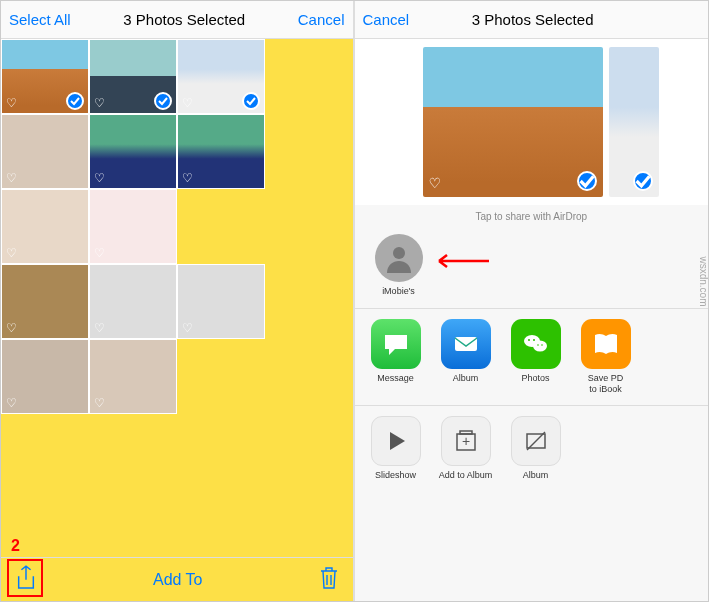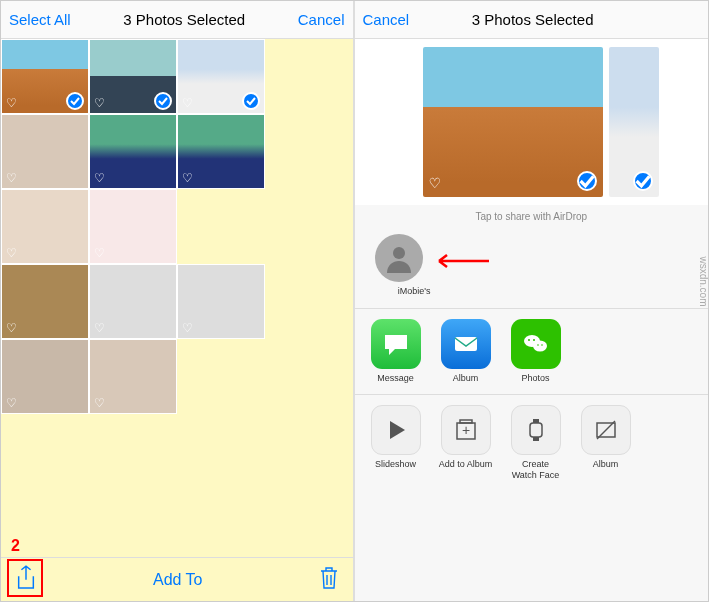--- a/index.html
+++ b/index.html
@@ -1,18 +1,18 @@
 <!DOCTYPE html>
 <html><head>
 <meta charset="utf-8">
 <style>
 *{box-sizing:border-box;margin:0;padding:0;font-family:-apple-system,Helvetica,Arial,sans-serif}
 body{background:#fff;width:709px;height:602px;overflow:hidden;position:relative}
 .container{display:flex;width:709px;height:602px;border:1px solid #ccc}
-.phone{background:#fef9c3;display:flex;flex-direction:column;position:relative}
+.phone{background:#fde047;display:flex;flex-direction:column;position:relative}
 .phone.left{width:354px;border-right:2px solid #ddd}
 .phone.right{width:354px;background:#f7f7f7}
 .navbar{height:38px;display:flex;align-items:center;justify-content:space-between;padding:0 8px;background:#fafafa;border-bottom:1px solid #ddd}
 .nav-btn{color:#007aff;font-size:15px;cursor:pointer}
 .nav-title{font-weight:400;font-size:15px;color:#000}
 .grid{display:flex;flex-wrap:wrap;width:100%}
 .thumb{width:88px;height:75px;position:relative;background:#888;border:1px solid #fff}
 .thumb .heart{position:absolute;left:4px;bottom:3px;color:#fff;font-size:12px}
 .thumb .check{position:absolute;right:4px;bottom:3px;width:18px;height:18px;border-radius:50%;background:#007aff;border:2px solid #fff;display:flex;align-items:center;justify-content:center}
 .thumb .check svg{width:10px;height:10px}
@@ -34,21 +34,21 @@
 .red-box{position:absolute;border:2px solid red}
 .anno{position:absolute;color:red;font-weight:bold;font-size:16px}
 .preview-row{display:flex;gap:6px;padding:8px 0 8px 68px;background:#fff}
 .preview{position:relative;border-radius:2px}
 .preview.big{width:180px;height:150px}
 .preview.side{width:50px;height:150px}
 .preview .heart{position:absolute;left:6px;bottom:6px;color:#fff;font-size:14px}
 .preview .check{position:absolute;right:6px;bottom:6px;width:20px;height:20px;border-radius:50%;background:#007aff;border:2px solid #fff;display:flex;align-items:center;justify-content:center}
 .airdrop-hint{text-align:center;font-size:10px;color:#888;padding:6px 0;background:#f7f7f7}
 .airdrop-row{display:flex;padding:6px 12px 12px;background:#f7f7f7;border-bottom:1px solid #ddd}
-.contact{width:64px;text-align:right}
+.contact{width:64px;text-align:center}
 .avatar{width:48px;height:48px;border-radius:50%;background:#aaa;margin:0 auto 4px;display:flex;align-items:center;justify-content:center}
 .avatar svg{width:30px;height:30px}
 .contact-name{font-size:9px;color:#333}
 .app-row,.action-row{display:flex;padding:10px 8px;gap:4px;background:#f7f7f7}
 .action-row{border-top:1px solid #ddd}
 .app-item,.action-item{width:66px;text-align:center;flex-shrink:0}
 .app-icon{width:50px;height:50px;border-radius:11px;margin:0 auto 4px;display:flex;align-items:center;justify-content:center}
 .action-icon{width:50px;height:50px;border-radius:11px;margin:0 auto 4px;background:#f0f0f0;border:1px solid #ddd;display:flex;align-items:center;justify-content:center}
 .app-label,.action-label{font-size:9px;color:#333;line-height:1.2}
 .ic-msg{background:linear-gradient(#5de26a,#1fbd3a)}
@@ -206,20 +206,28 @@
               <ellipse cx="11" cy="12" rx="8" ry="6" fill="#fff"></ellipse>
               <ellipse cx="19" cy="17" rx="7" ry="5.5" fill="#fff"></ellipse>
               <circle cx="8" cy="11" r="1" fill="#2dc100"></circle>
               <circle cx="13" cy="11" r="1" fill="#2dc100"></circle>
               <circle cx="17" cy="16" r="0.8" fill="#2dc100"></circle>
               <circle cx="21" cy="16" r="0.8" fill="#2dc100"></circle>
             </svg>
           </div>
           <div class="app-label">Photos</div>
         </div>
+        <div class="app-item">
+          <div class="app-icon ic-ibooks">
+            <svg width="30" height="30" viewBox="0 0 30 30">
+              <path d="M4 6c4-2 8-1 11 1 3-2 7-3 11-1v18c-4-2-8-1-11 1-3-2-7-3-11-1z" fill="#fff"></path>
+            </svg>
+          </div>
+          <div class="app-label">Save PD<br>to iBook</div>
+        </div>
       </div>
     <div class="action-row" id="actions">
         <div class="action-item">
           <div class="action-icon">
             <svg width="26" height="26" viewBox="0 0 26 26">
               <path d="M7 4l15 9-15 9z" fill="#555"></path>
             </svg>
           </div>
           <div class="action-label">Slideshow</div>
         </div>
@@ -229,30 +237,20 @@
               <rect x="4" y="6" width="18" height="16" fill="none" stroke="#555" stroke-width="1.5"></rect>
               <rect x="7" y="3" width="12" height="3" fill="none" stroke="#555" stroke-width="1.5"></rect>
               <text x="13" y="18" text-anchor="middle" font-size="14" fill="#555">+</text>
             </svg>
           </div>
           <div class="action-label">Add to Album</div>
         </div>
         <div class="action-item">
           <div class="action-icon">
             <svg width="26" height="26" viewBox="0 0 26 26">
-              <rect x="7" y="6" width="12" height="14" rx="3" fill="none" stroke="#555" stroke-width="1.5"></rect>
-              <rect x="10" y="2" width="6" height="4" fill="#555"></rect>
-              <rect x="10" y="20" width="6" height="4" fill="#555"></rect>
-            </svg>
-          </div>
-          <div class="action-label">Create<br>Watch Face</div>
-        </div>
-        <div class="action-item">
-          <div class="action-icon">
-            <svg width="26" height="26" viewBox="0 0 26 26">
               <rect x="4" y="6" width="18" height="14" fill="none" stroke="#555" stroke-width="1.5"></rect>
               <line x1="4" y1="22" x2="22" y2="4" stroke="#555" stroke-width="1.5"></line>
             </svg>
           </div>
           <div class="action-label">Album</div>
         </div>
       </div>
   </div>
 </div>
 <div class="watermark">wsxdn.com</div>

